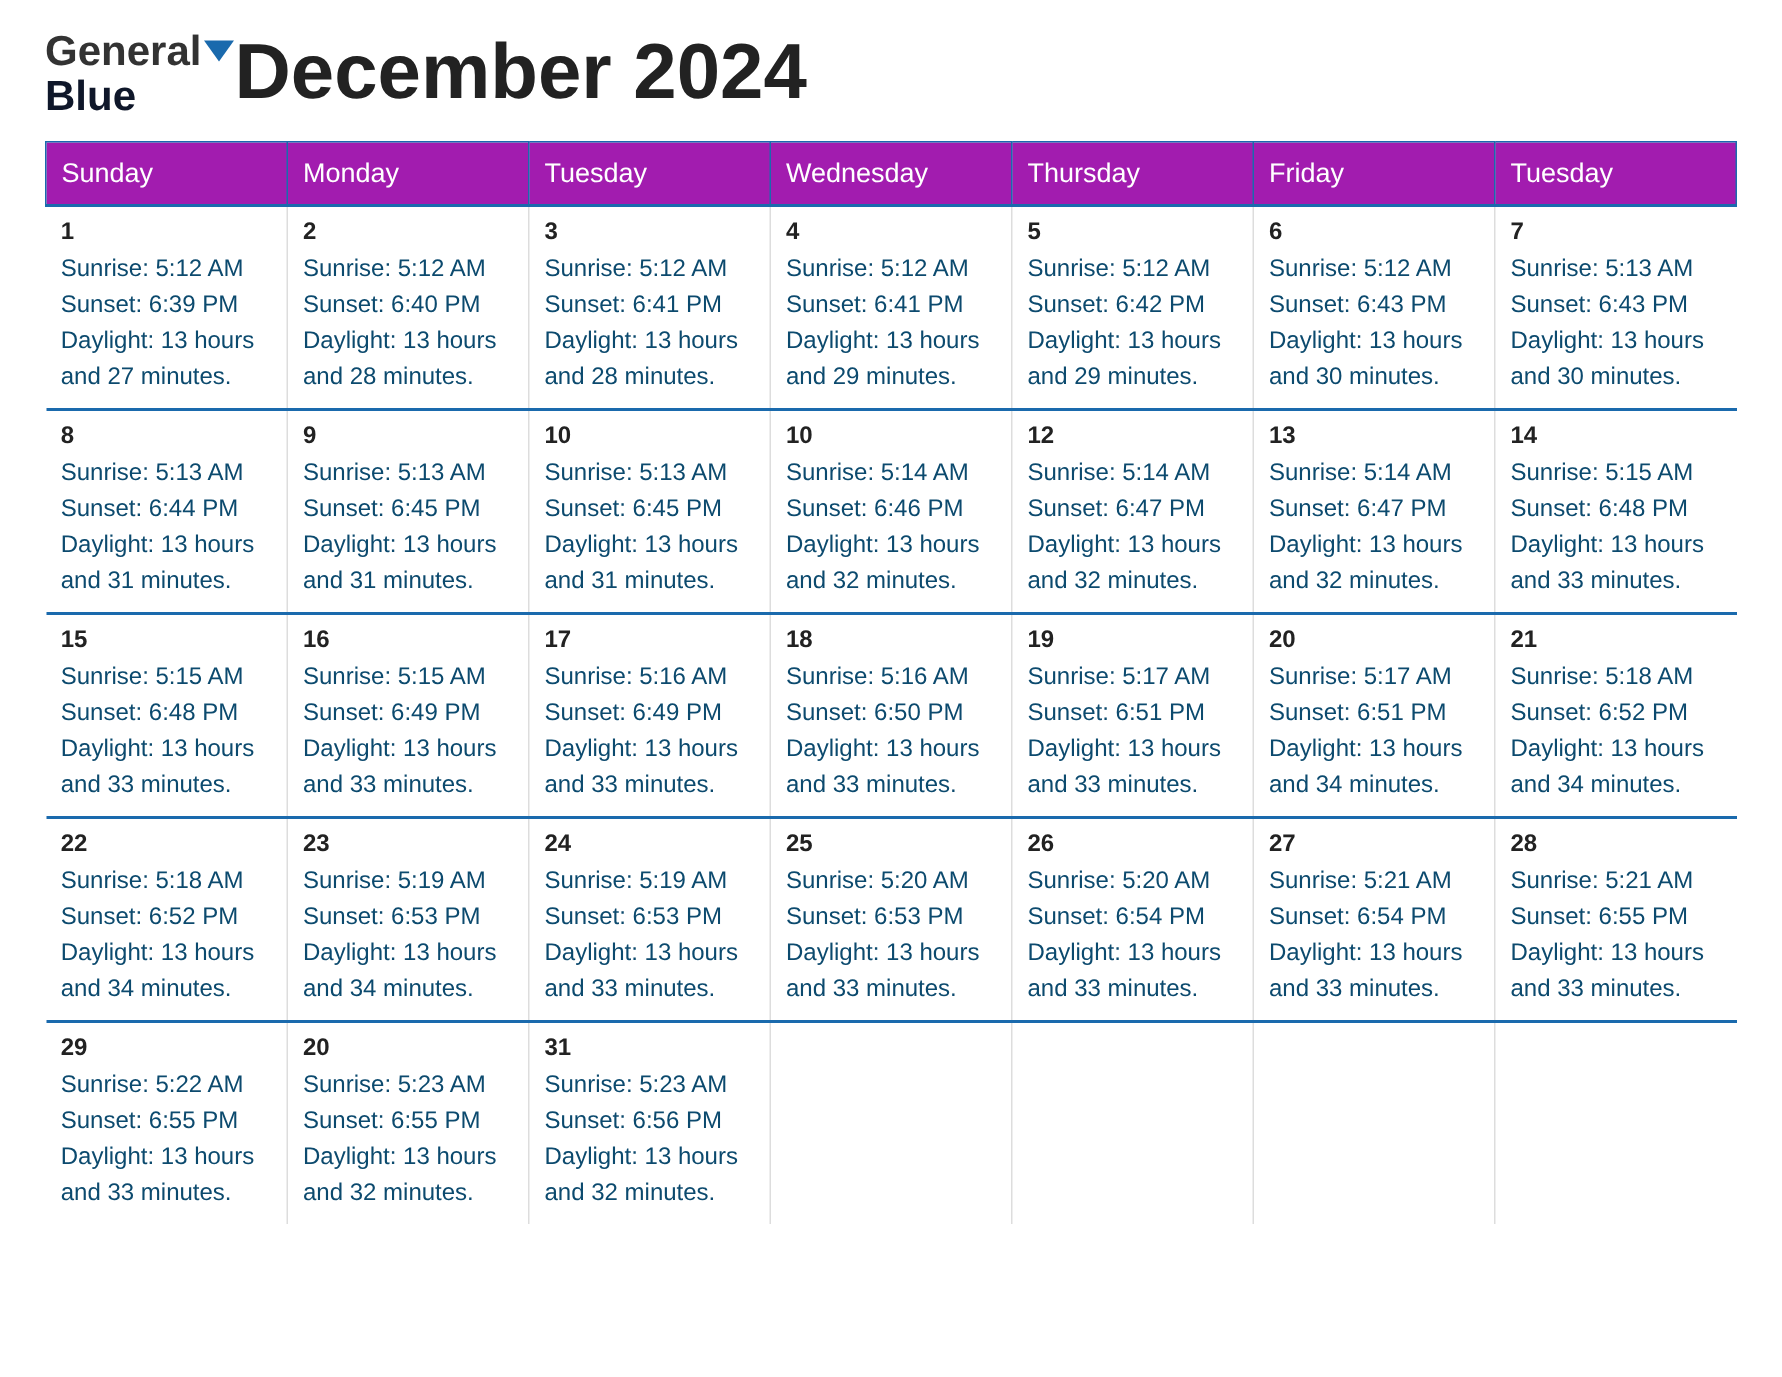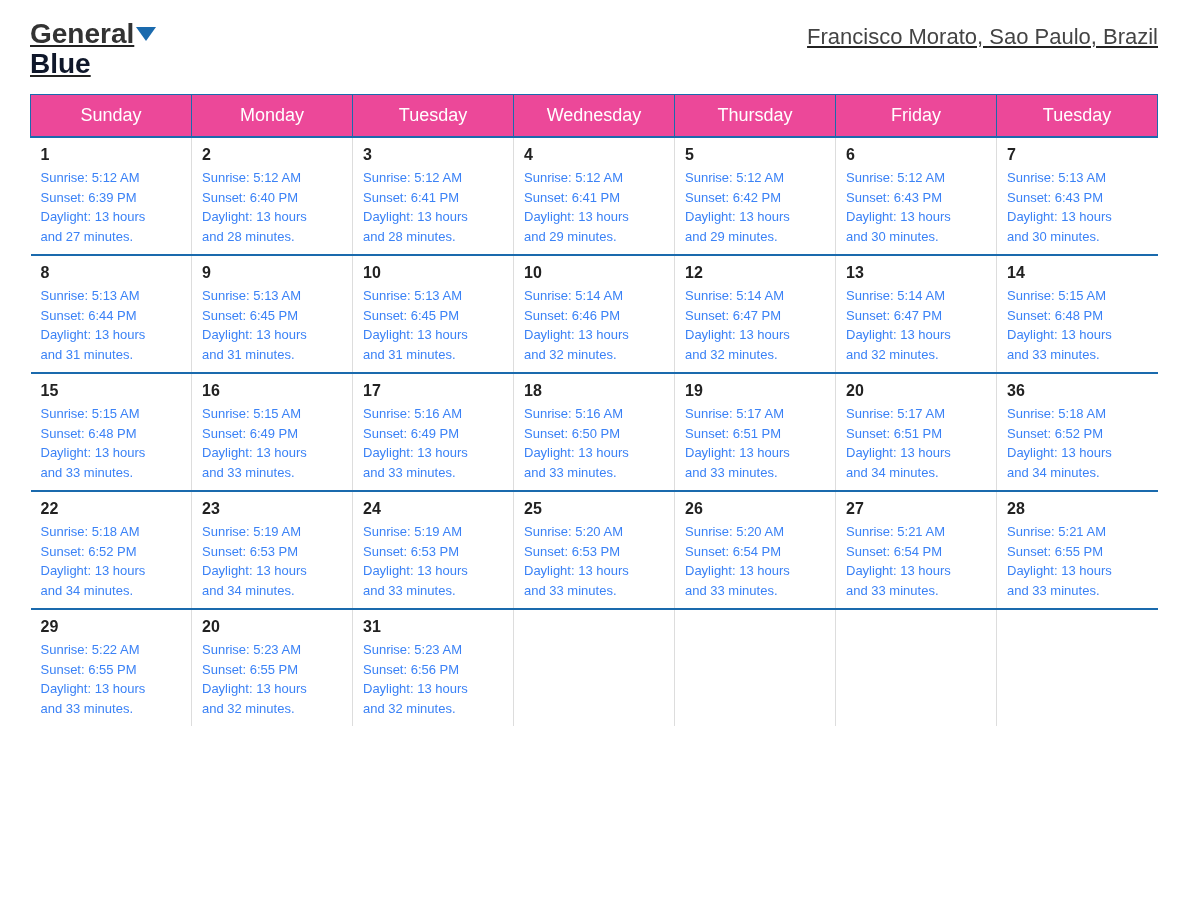--- a/index.html
+++ b/index.html
@@ -6,24 +6,22 @@
     body {
       font-family: Arial, sans-serif;
       background: #fff;
       color: #222;
       width: 1188px;
       min-height: 918px;
       padding: 20px 30px;
     }
     .header {
       display: flex;
-      justify-content: space-between;
       align-items: flex-start;
       margin-bottom: 16px;
-      text-decoration: underline;
     }
     .logo {
       display: flex;
       flex-direction: column;
       align-items: flex-start;
     }
     .logo-general {
       font-size: 28px;
       font-weight: bold;
       color: #333;
@@ -60,26 +58,26 @@
     .title-location {
       font-size: 22px;
       color: #444;
       margin-top: 4px;
     }
     table {
       width: 100%;
       border-collapse: collapse;
     }
     thead tr th {
-      background: #ec4899;
+      background: #a21caf;
       color: #fff;
       font-size: 18px;
       font-weight: normal;
       padding: 10px 10px;
-      text-align: center;
+      text-align: left;
       border: 1px solid #1a6aad;
     }
     tbody tr {
       border-top: 2px solid #1a6aad;
     }
     tbody tr td {
       vertical-align: top;
       padding: 8px 10px;
       font-size: 13px;
       color: #333;
@@ -91,40 +89,40 @@
       border-right: none;
     }
     .day-num {
       font-size: 16px;
       font-weight: bold;
       color: #222;
       margin-bottom: 4px;
       display: block;
     }
     .day-info {
-      font-size: 13px;
+      font-size: 16px;
       line-height: 1.5;
-      color: #3b82f6;
+      color: #0c4a6e;
     }
     .empty-cell {
       background: #fff;
     }
   </style>
 </head>
 <body>
 
 <div class="header">
   <div class="logo">
     <div class="logo-general">
       General<span class="blue-arrow"></span>
     </div>
     <div class="logo-blue">Blue</div>
   </div>
   <div class="title-block">
-    <div class="title-location">Francisco Morato, Sao Paulo, Brazil</div>
+    <div class="title-month">December 2024</div>
   </div>
 </div>
 
 <table>
   <thead>
     <tr>
     <th>Sunday</th>
         <th>Monday</th>
         <th>Tuesday</th>
         <th>Wednesday</th>
@@ -213,21 +211,21 @@
         </td>
         <td>
           <span class="day-num">19</span>
           <div class="day-info">Sunrise: 5:17 AM<br>Sunset: 6:51 PM<br>Daylight: 13 hours<br>and 33 minutes.</div>
         </td>
         <td>
           <span class="day-num">20</span>
           <div class="day-info">Sunrise: 5:17 AM<br>Sunset: 6:51 PM<br>Daylight: 13 hours<br>and 34 minutes.</div>
         </td>
         <td>
-          <span class="day-num">36</span>
+          <span class="day-num">21</span>
           <div class="day-info">Sunrise: 5:18 AM<br>Sunset: 6:52 PM<br>Daylight: 13 hours<br>and 34 minutes.</div>
         </td>
       </tr>
       <tr>
         <td>
           <span class="day-num">22</span>
           <div class="day-info">Sunrise: 5:18 AM<br>Sunset: 6:52 PM<br>Daylight: 13 hours<br>and 34 minutes.</div>
         </td>
         <td>
           <span class="day-num">23</span>

